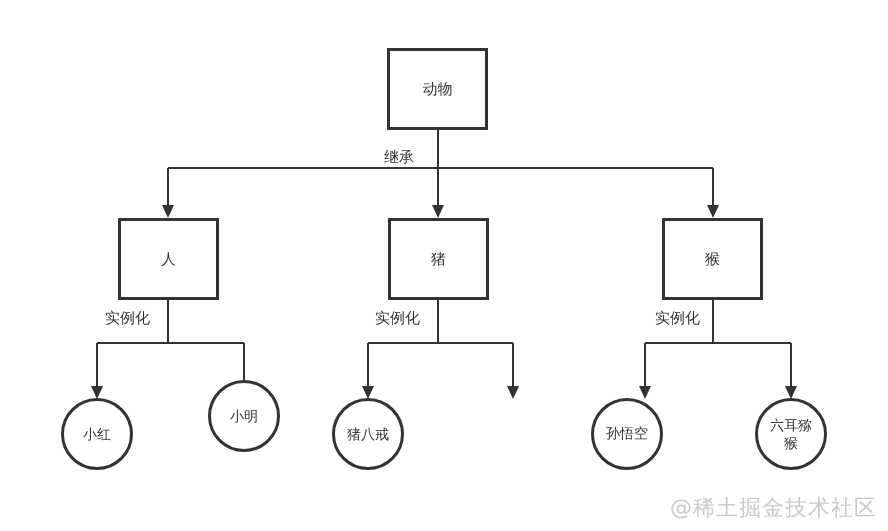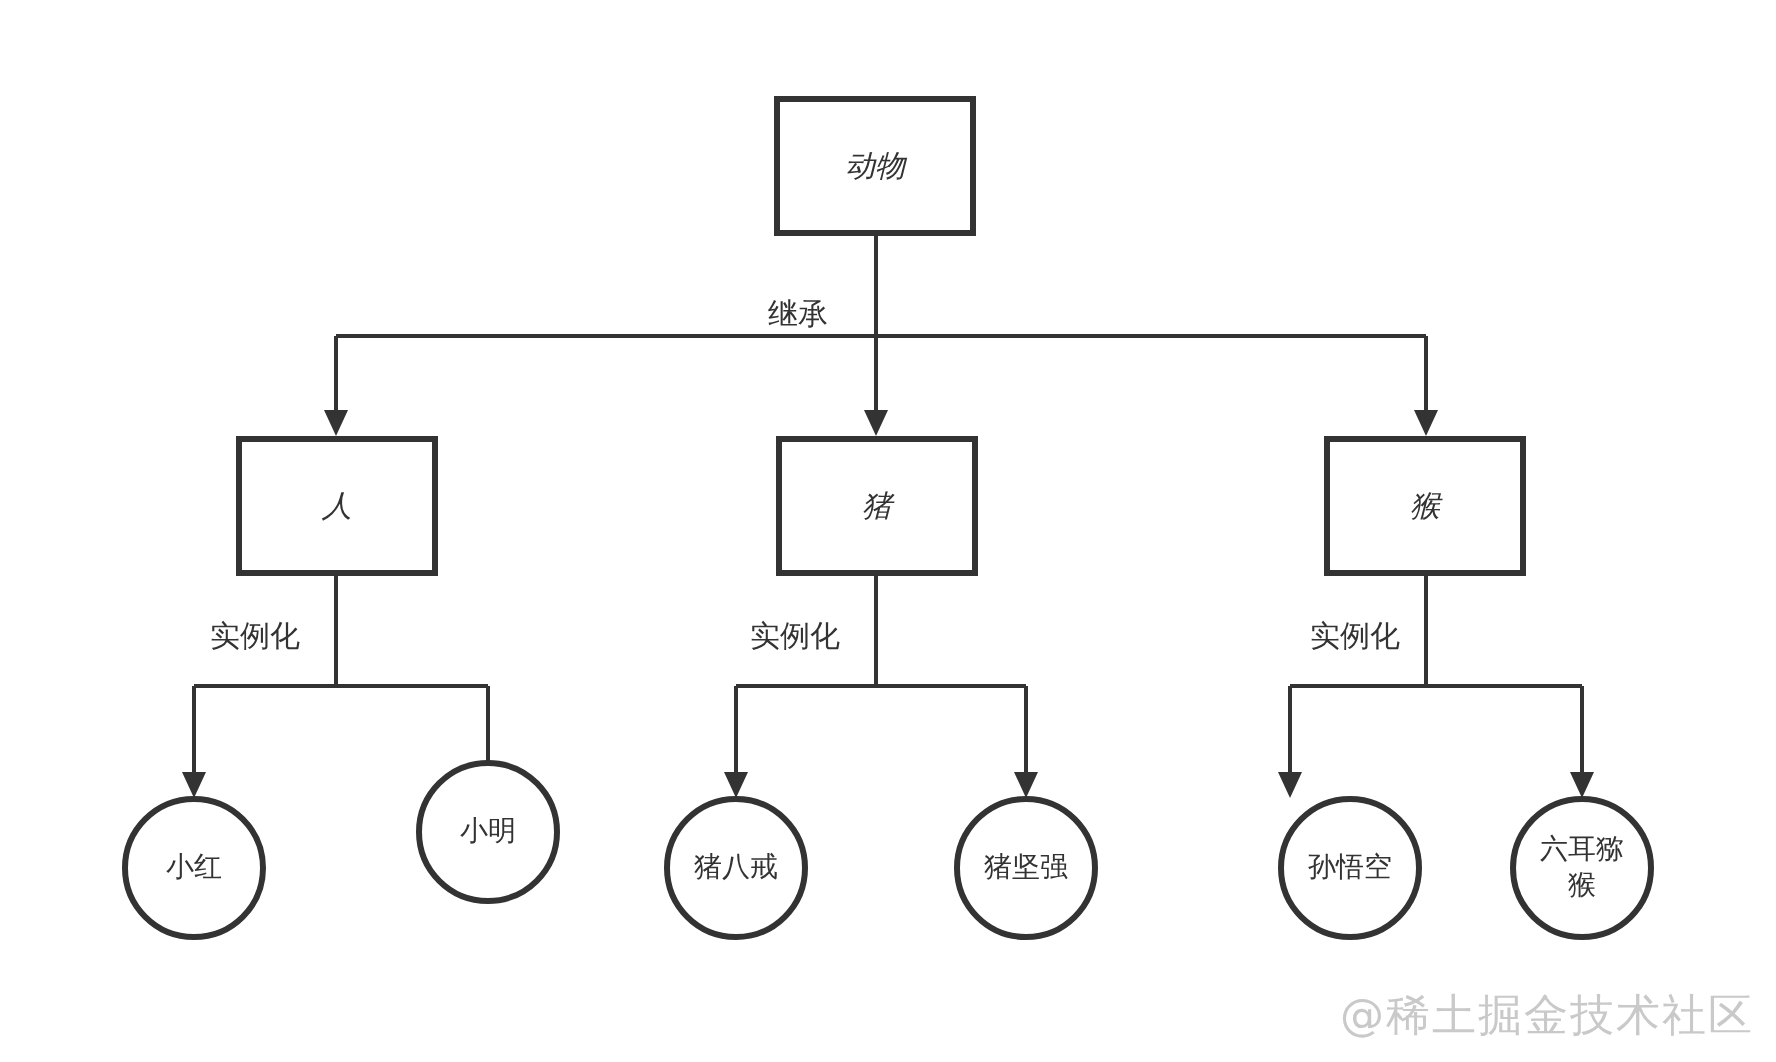--- a/index.html
+++ b/index.html
@@ -33,21 +33,21 @@
     position: absolute;
     display: flex;
     align-items: center;
     justify-content: center;
     text-align: center;
     background: var(--background);
     border: 3px solid var(--line);
     font-size: 15px;
     color: var(--text);
   }
-  .node-rect { width: 101px; height: 70px; font-style: italic; }
+  .node-rect { width: 101px; height: 82px; }
   .node-circle { width: 72px; height: 72px; border-radius: 50%; font-size: 14px; }
   .circle-label { display: inline-block; max-width: 52px; line-height: 1.3; }
 
   .edge-label {
     position: absolute;
     font-size: 15px;
     color: var(--text);
     white-space: nowrap;
   }
 
@@ -62,21 +62,21 @@
 
   
   #node-root   { left: 387px; top: 48px; }
   #node-class0 { left: 118px; top: 218px; }
   #node-class1 { left: 388px; top: 218px; }
   #node-class2 { left: 662px; top: 218px; }
   #node-inst0  { left: 61px;  top: 398px; }
   #node-inst1  { left: 208px; top: 380px; }
   #node-inst2  { left: 332px; top: 398px; }
   #node-inst3  { left: 477px; top: 398px; }
-  #node-inst4  { left: 639px; top: 398px; }
+  #node-inst4  { left: 591px; top: 398px; font-family: Liberation Mono, monospace; }
   #node-inst5  { left: 755px; top: 398px; }
 
   #label-inherit { left: 384px; top: 148px; }
   #label-inst0   { left: 105px; top: 309px; }
   #label-inst1   { left: 375px; top: 309px; }
   #label-inst2   { left: 655px; top: 309px; }
 </style>
 </head>
 <body>
 
@@ -138,23 +138,20 @@
 
   <div id="node-inst0" class="node node-circle">
     <span class="circle-label">小红</span>
   </div>
   <div id="node-inst1" class="node node-circle">
     <span class="circle-label">小明</span>
   </div>
   <div id="node-inst2" class="node node-circle">
     <span class="circle-label">猪八戒</span>
   </div>
-  <div id="node-inst3" class="node node-circle">
-    <span class="circle-label">猪坚强</span>
-  </div>
   <div id="node-inst4" class="node node-circle">
     <span class="circle-label">孙悟空</span>
   </div>
   <div id="node-inst5" class="node node-circle">
     <span class="circle-label">六耳猕猴</span>
   </div>
 
   <div class="watermark">@稀土掘金技术社区</div>
 
 </div>

